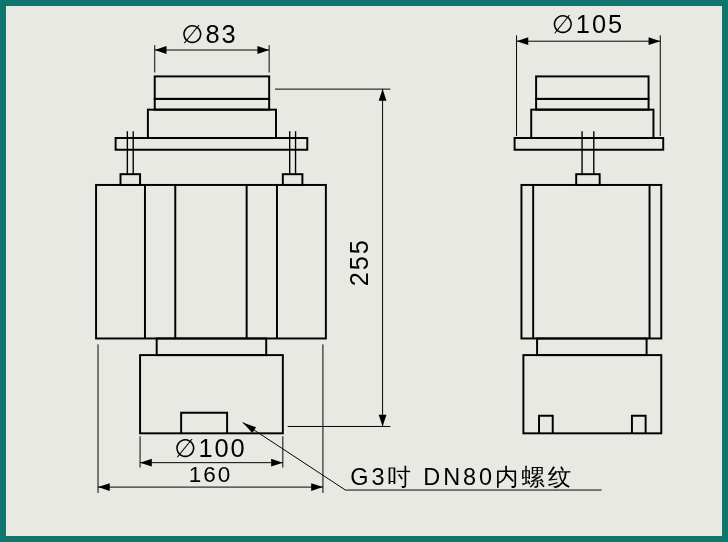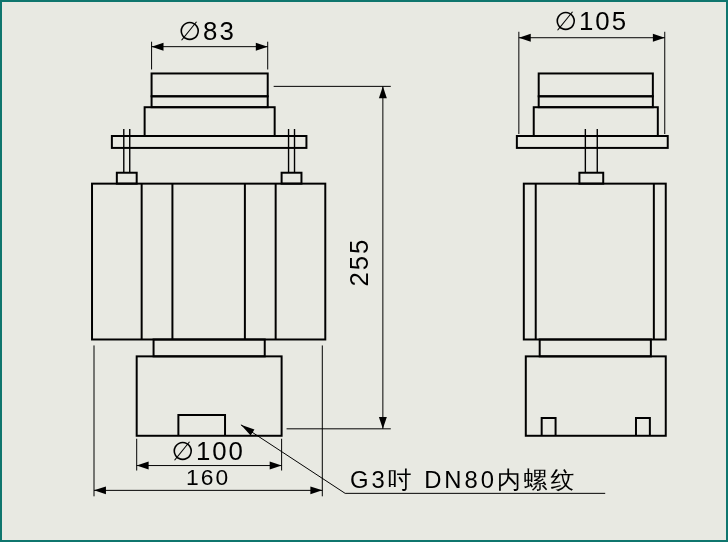--- a/index.html
+++ b/index.html
@@ -1,20 +1,20 @@
 <!DOCTYPE html>
 <html><head>
 <meta charset="utf-8">
 <style>
   html,body{margin:0;padding:0;background:#d0d0d0;}
   .stage{
     position:relative;
     width:728px;height:542px;
     background:#e8e9e2;
-    border:2px solid #0f766e;
+    border:6px solid #0f766e;
     box-sizing:border-box;
     overflow:hidden;
     font-family:"Liberation Sans", sans-serif;
   }
   svg{display:block;width:100%;height:100%;}
   .outline{fill:none;stroke:#000;stroke-width:2;stroke-linejoin:miter;}
   .thin{fill:none;stroke:#000;stroke-width:1.4;}
   .dimline{fill:none;stroke:#000;stroke-width:1;}
   .arrow{fill:#000;stroke:none;}
   .dim-text{font-family:"Liberation Sans",sans-serif;font-size:26px;fill:#000;letter-spacing:2px;}

